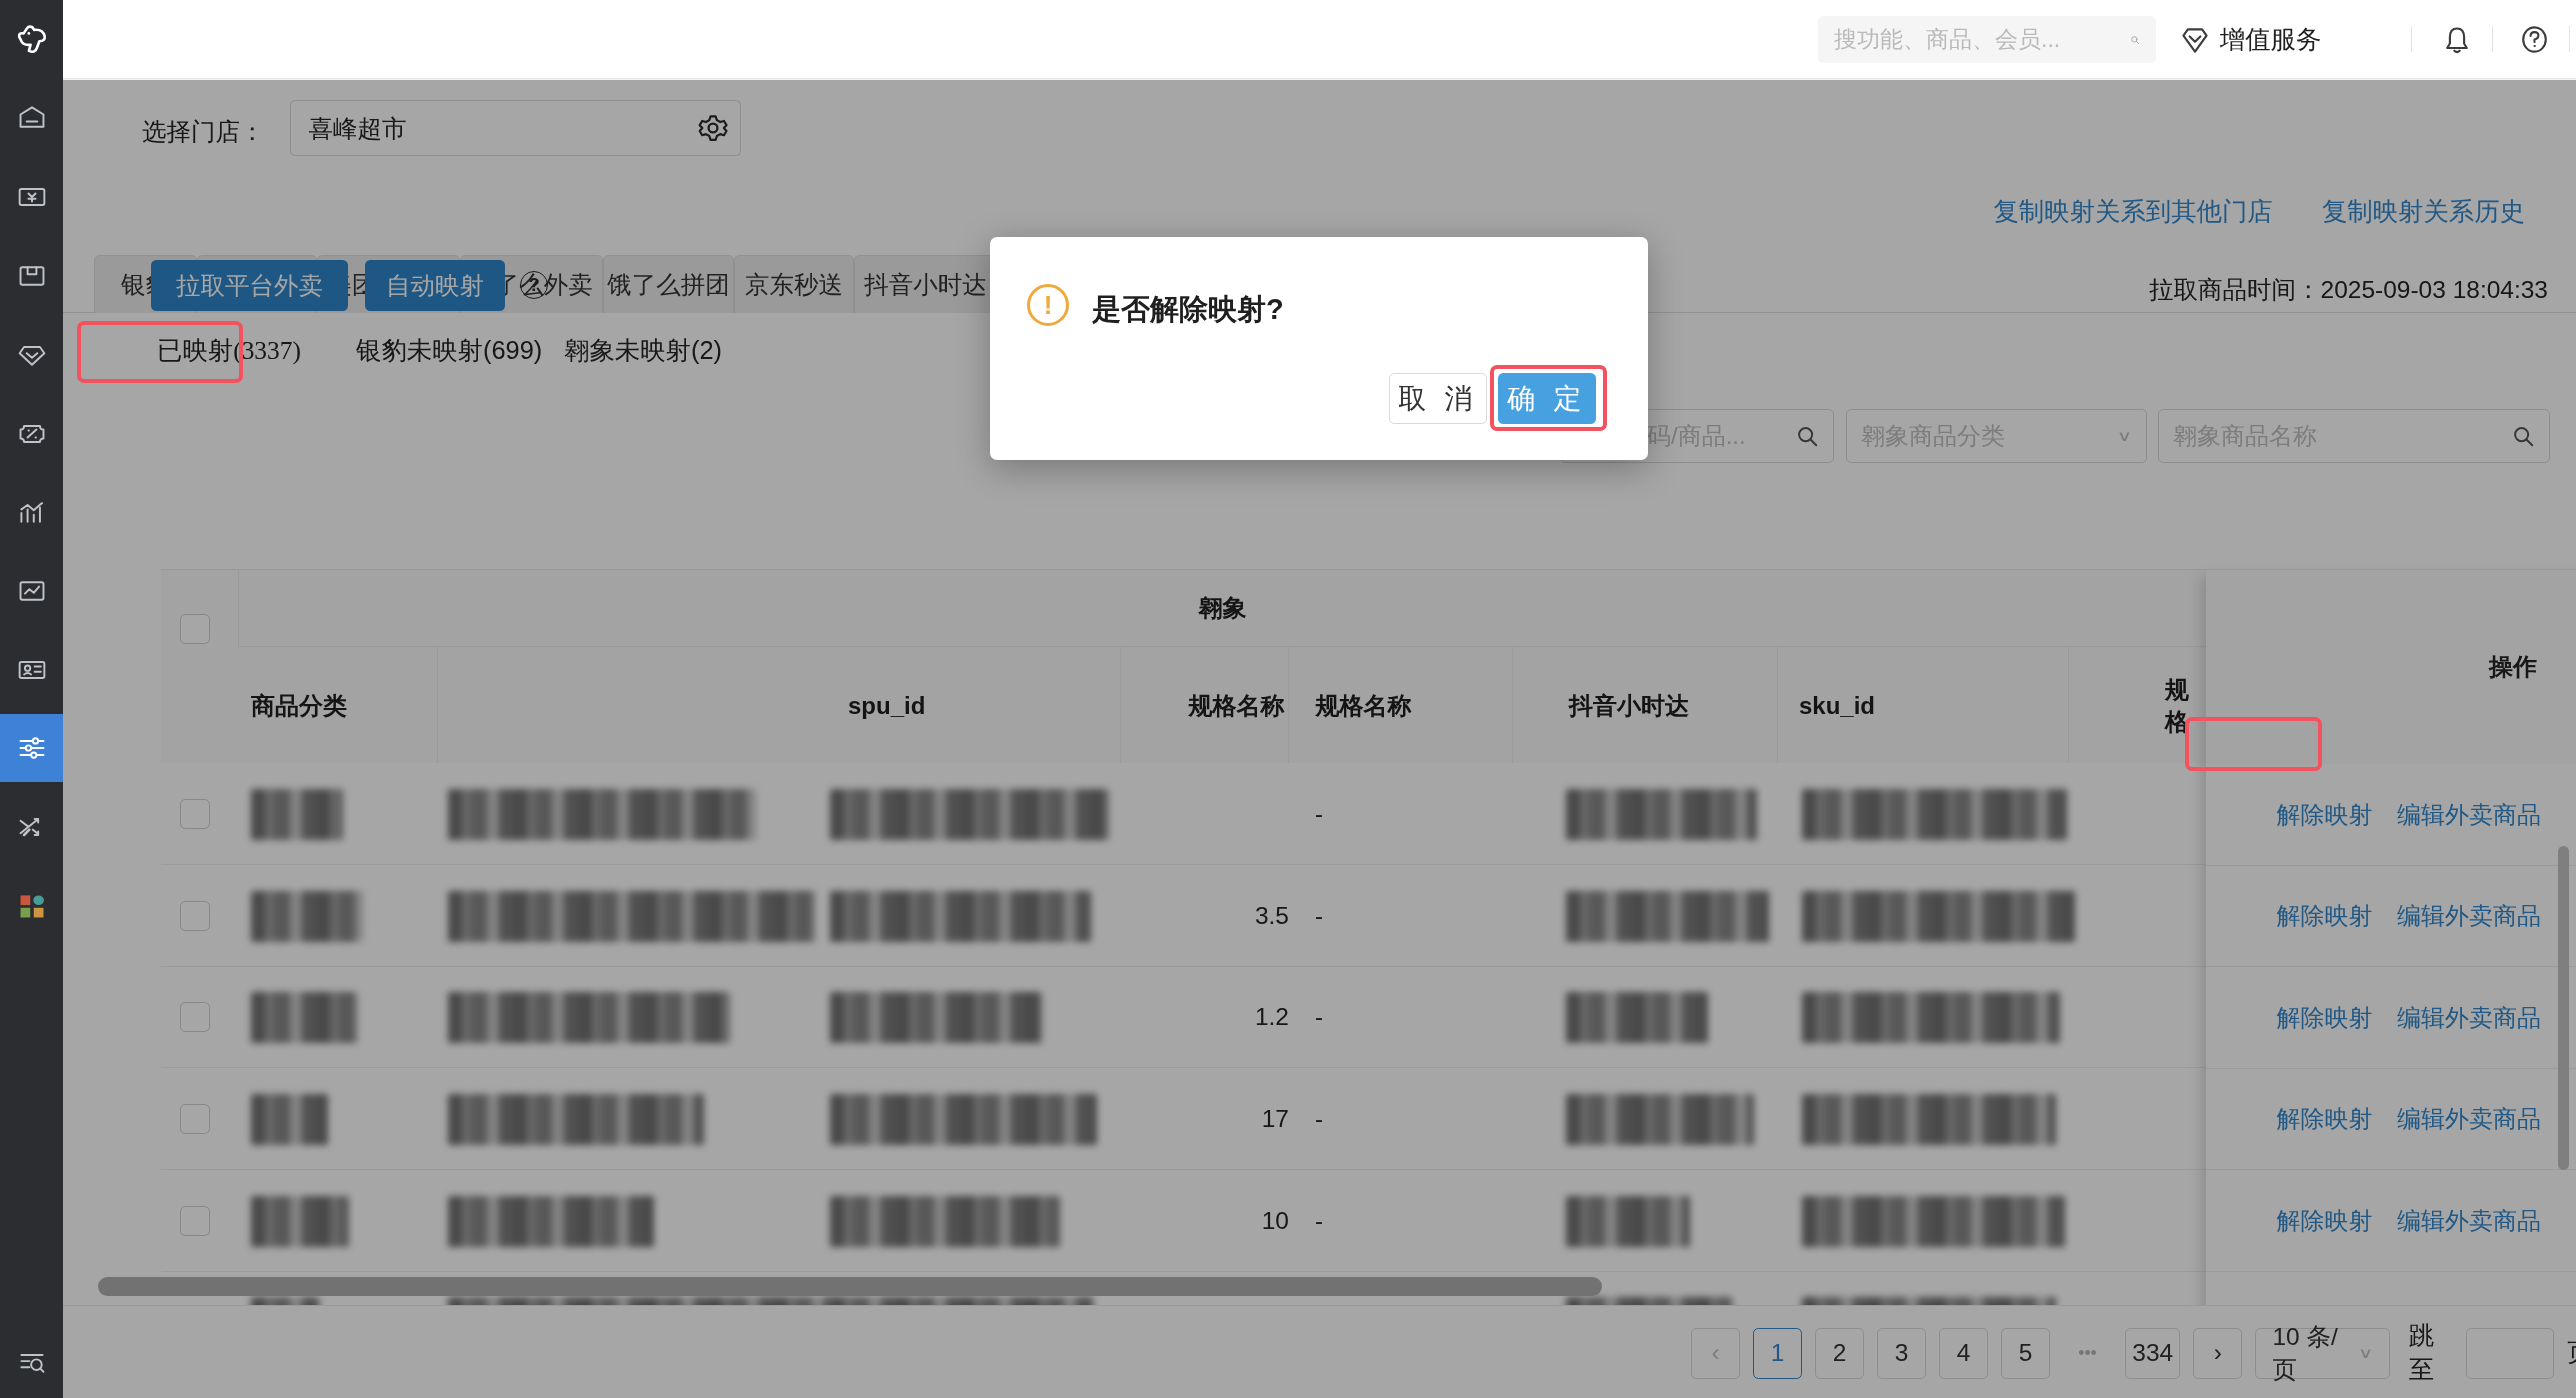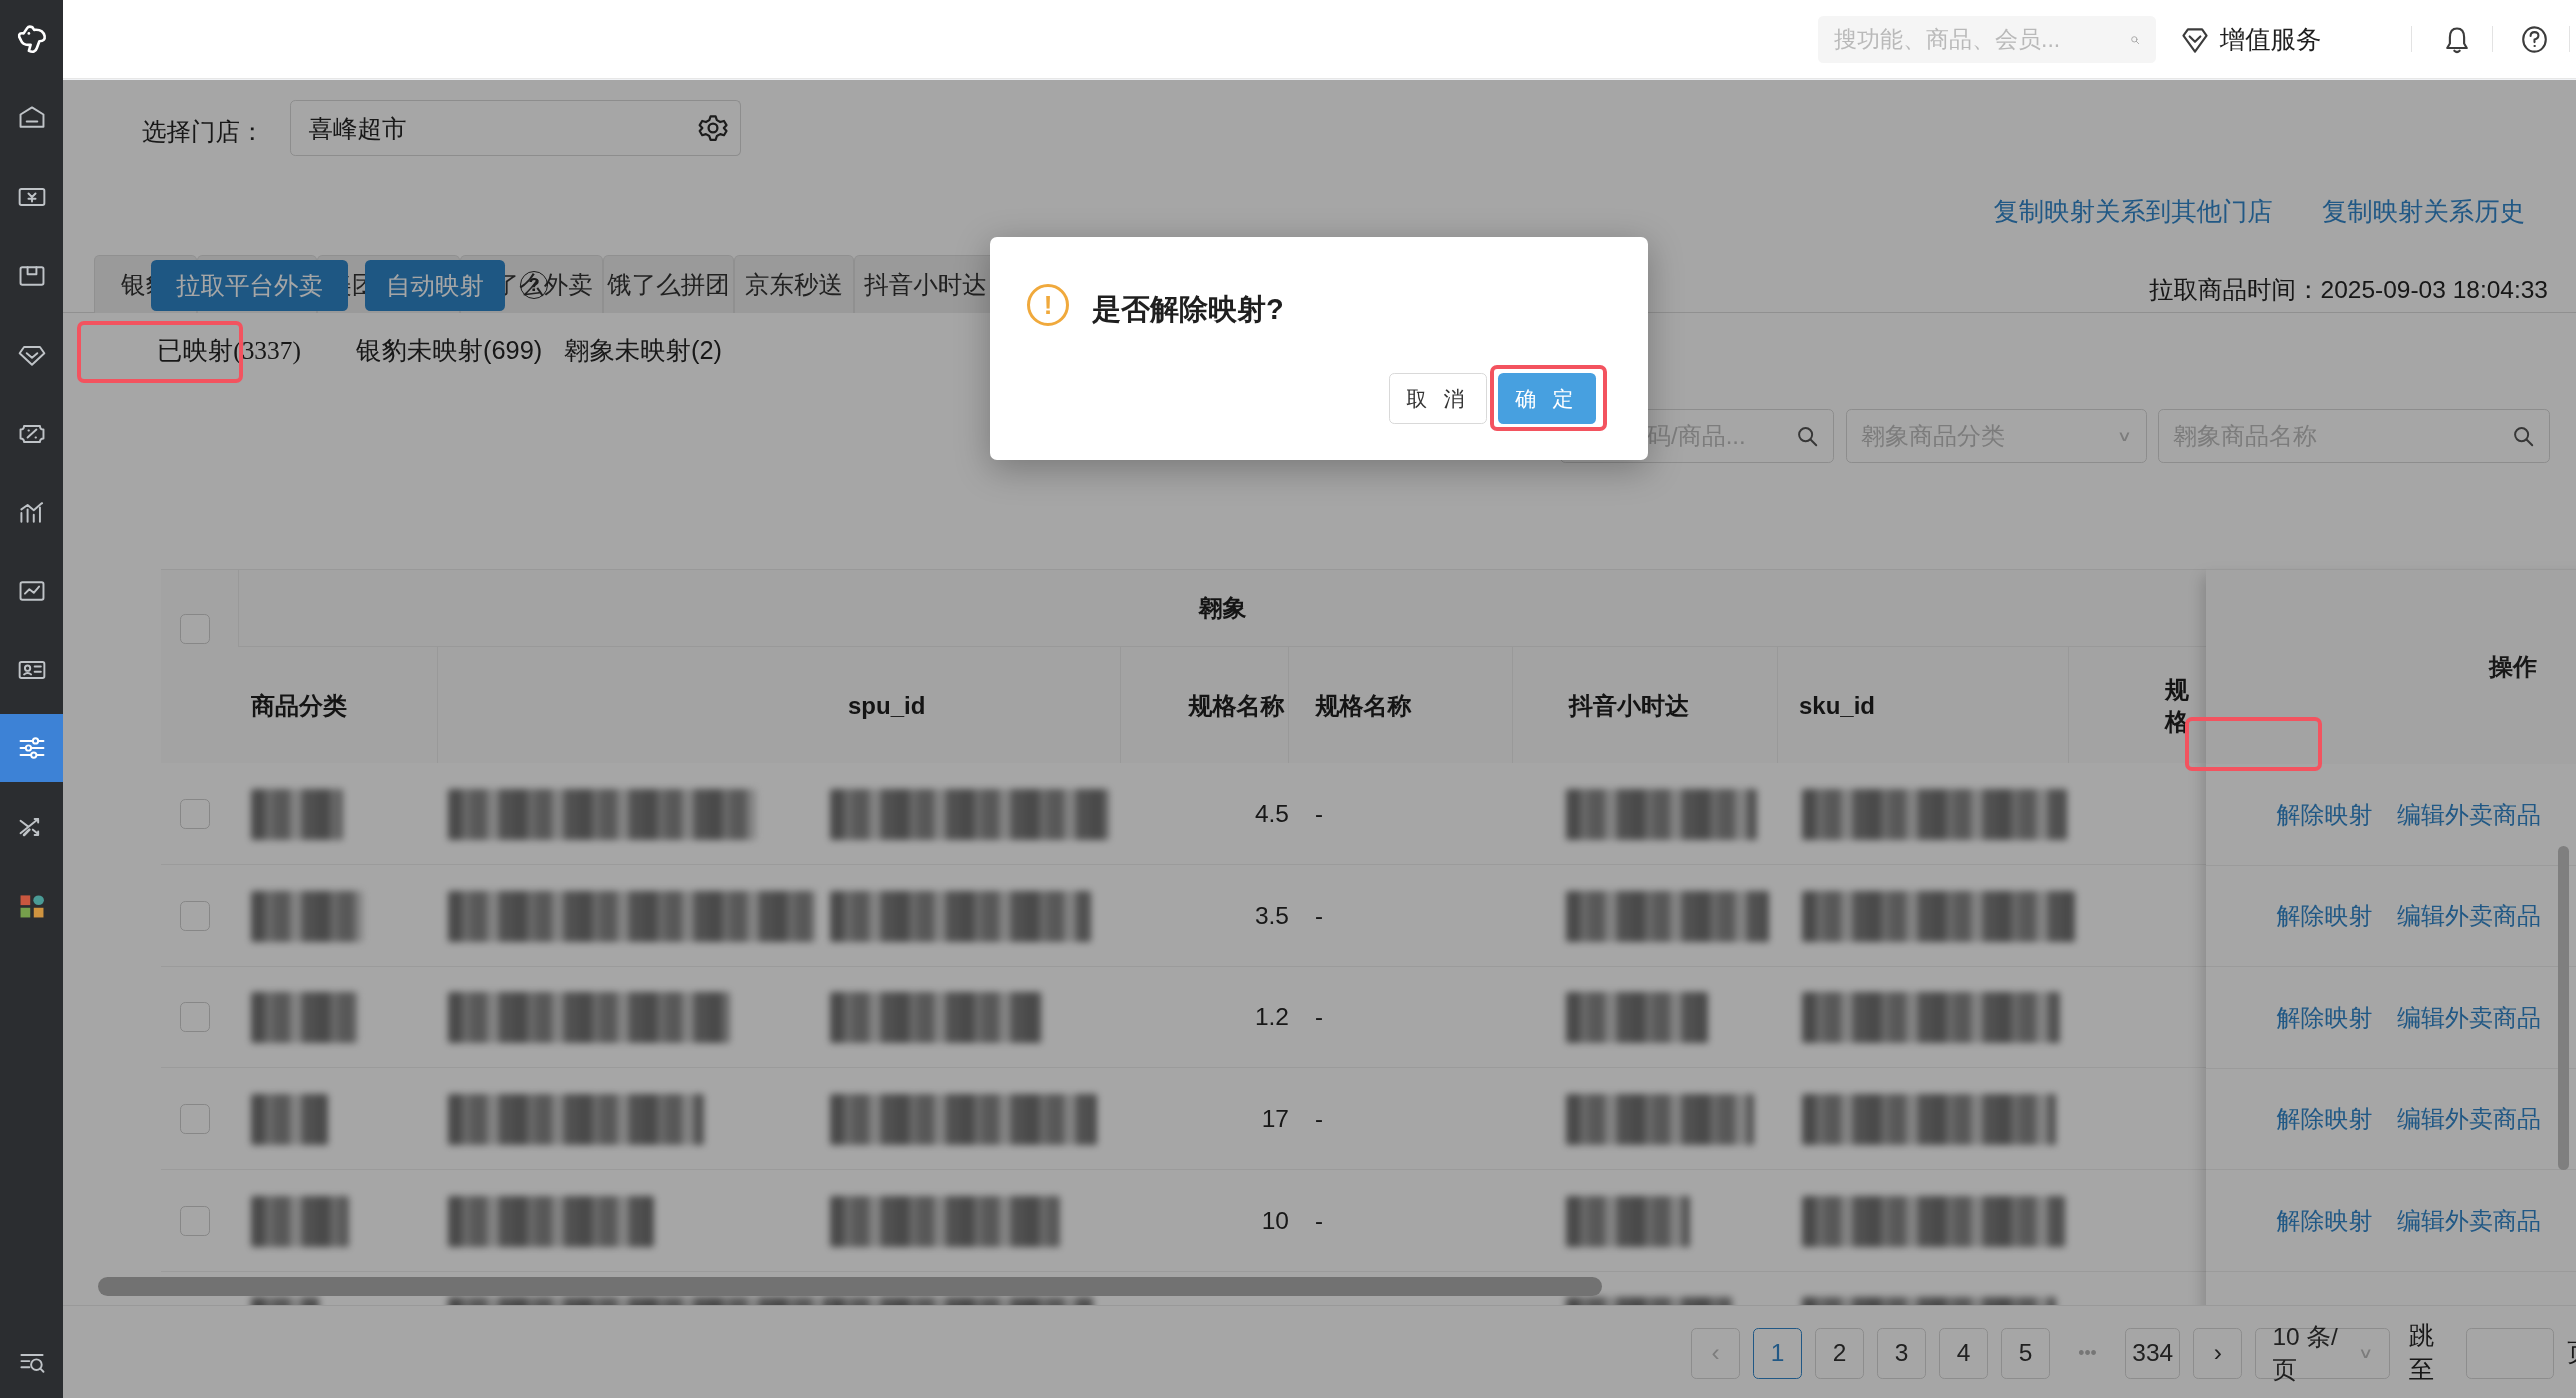--- a/index.html
+++ b/index.html
@@ -100,21 +100,21 @@
   .pgbox.dis { color:#c0c0c0; }
   .pg-wrap { position:absolute; left:1628px; top:1318px; display:flex; gap:13px; align-items:center; }
 
   
   .mask { position:absolute; left:63px; top:80px; width:2513px; height:1319px; background:rgba(0,0,0,.35); z-index:50; }
   .modal { position:absolute; left:990px; top:237px; width:658px; height:223px; background:#fff; border-radius:7px;
     box-shadow:0 8.8px 35px rgba(0,0,0,.28); z-index:60; }
   .warn { position:absolute; left:37px; top:47px; width:42px; height:42px; border:3.5px solid #f0a93c; border-radius:50%;
     display:flex; align-items:center; justify-content:center; color:#f0a93c; font-size:26px; font-weight:bold; }
   .mtitle { position:absolute; left:102px; top:53px; font-size:29px; font-weight:bold; color:#1f1f1f; }
-  .mbtn { position:absolute; top:136px; width:98px; height:51px; border-radius:5.3px; font-size:21px;
+  .mbtn { position:absolute; top:136px; width:98px; height:51px; border-radius:5.3px; font-size:28px;
     display:flex; align-items:center; justify-content:center; letter-spacing:5.3px; }
   .mbtn.cancel { left:399px; border:0.9px solid #d9d9d9; background:#fff; color:#333; }
   .mbtn.ok { left:508px; border:none; background:#47a0e0; color:#fff; }
   .redbox { position:absolute; border:4.4px solid #f3535f; border-radius:7px; z-index:70; }
 </style>
 </head>
 <body>
 
 <aside class="sidebar">
   <div class="side-item" style="top:0;height:79px">
@@ -325,21 +325,20 @@
         </div>
       <div class="cell" style="left:90px">
           <div class="blur" style="width:92px"></div>
         </div>
       <div class="cell" style="left:287px">
           <div class="blur" style="width:308px"></div>
         </div>
       <div class="cell" style="left:669px">
           <div class="blur" style="width:279px"></div>
         </div>
-      <div class="cell price" style="left:960px;width:168px">4.5</div>
       <div class="cell" style="left:1154px">-</div>
       <div class="cell" style="left:1405px">
           <div class="blur" style="width:191px"></div>
         </div>
       <div class="cell" style="left:1641px">
           <div class="blur" style="width:265px"></div>
         </div>
     </div>
     <div class="trow" style="top:102px">
       <div class="cell" style="left:19px;width:53px">

